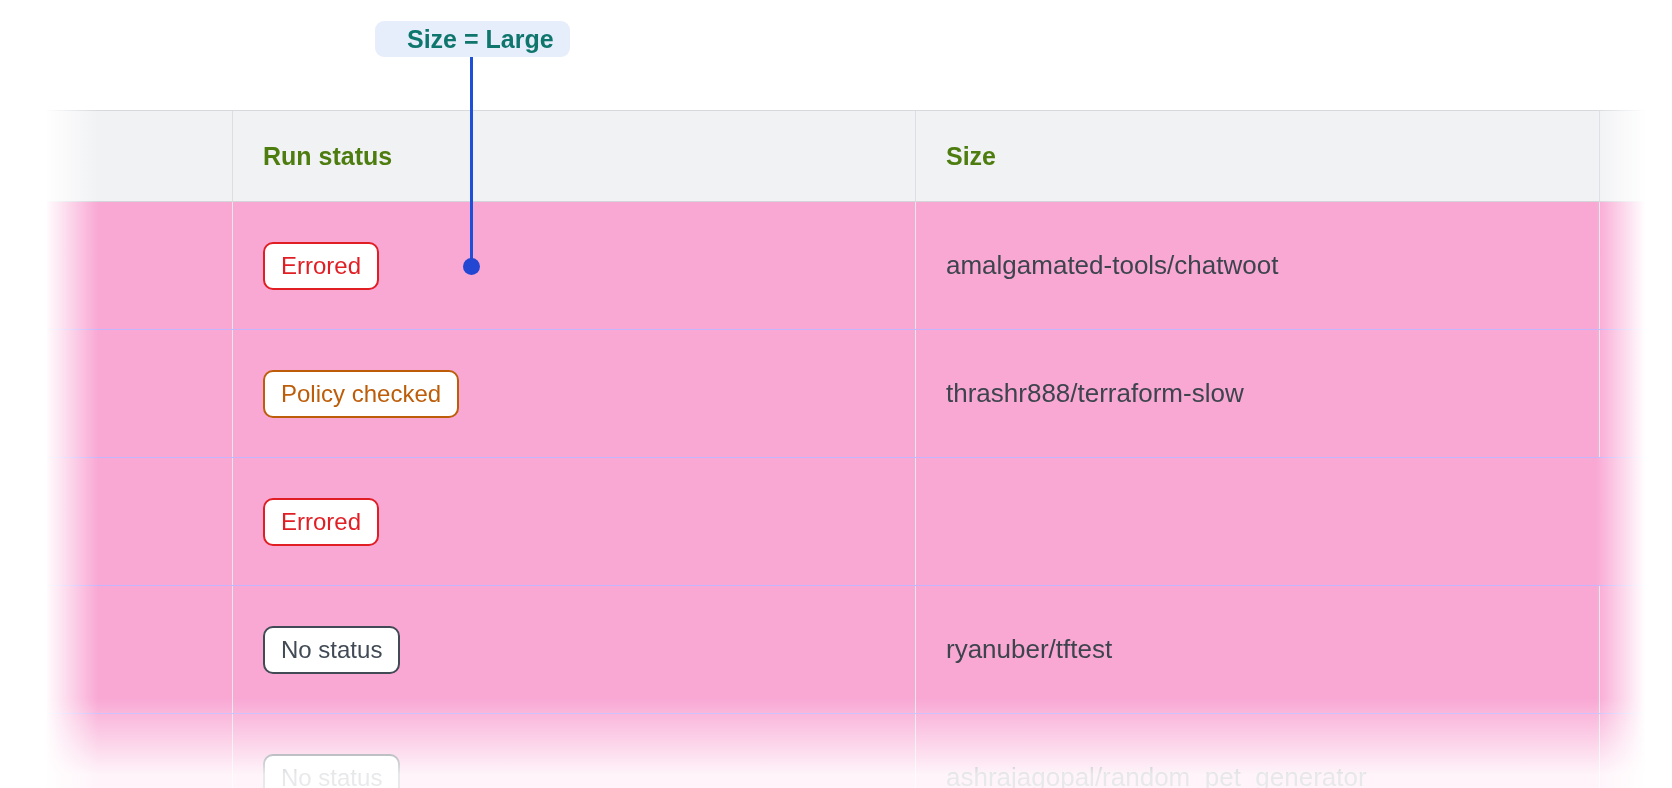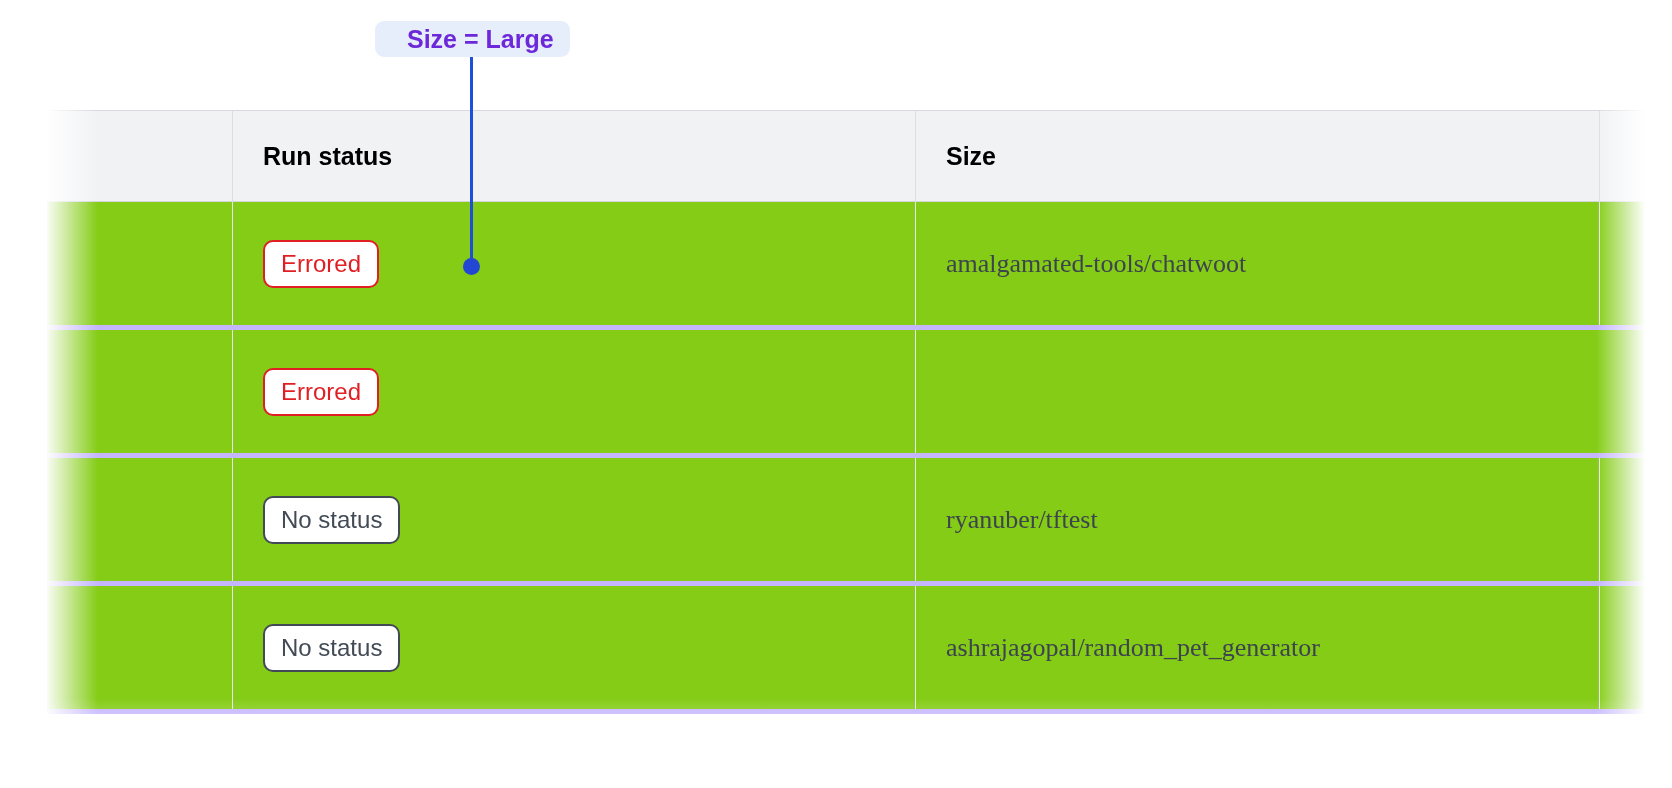--- a/index.html
+++ b/index.html
@@ -26,49 +26,48 @@
     border-bottom: 1px solid #d3d5d9;
     box-sizing: border-box;
   }
   .th {
     display: flex;
     align-items: center;
     padding-left: 30px;
     box-sizing: border-box;
     font-size: 25px;
     font-weight: 700;
-    color: #000000;
+    color: #4d7c0f;
     border-right: 1px solid #dcdee1;
   }
   .th:last-child { border-right: none; }
   .th.spacer { padding-left: 0; }
 
   .tr {
     display: grid;
     grid-template-columns: 186px 683px 684px 1fr;
     height: 128px;
-    background: #84cc16;
-    border-bottom: 5px solid #c4b5fd;
+    background: #f9a8d4;
+    border-bottom: 1px solid #c4b5fd;
     box-sizing: border-box;
   }
   .td {
     display: flex;
     align-items: center;
     padding-left: 30px;
     box-sizing: border-box;
     border-right: 1px solid #e7e8eb;
     overflow: hidden;
   }
   .td:last-child { border-right: none; }
   .td.spacer { padding-left: 0; }
   .repo-text {
     font-size: 26px;
     color: #3d444e;
     white-space: nowrap;
-    font-family: Liberation Serif, serif;
   }
   .status-badge {
     display: inline-block;
     font-size: 24px;
     line-height: 1.0;
     padding: 10px 16px;
     border: 2px solid currentColor;
     border-radius: 10px;
     white-space: nowrap;
     background: #ffffff;
@@ -130,20 +129,30 @@
       <div class="td spacer"></div>
       <div class="td">
         <span class="status-badge" style="color: rgb(224, 30, 36);">Errored</span>
       </div>
       <div class="td">
         <span class="repo-text">amalgamated-tools/chatwoot</span>
       </div>
       <div class="td spacer"></div>
     </div>
 
+    <div class="tr">
+      <div class="td spacer"></div>
+      <div class="td">
+        <span class="status-badge" style="color: rgb(189, 93, 10);">Policy checked</span>
+      </div>
+      <div class="td">
+        <span class="repo-text">thrashr888/terraform-slow</span>
+      </div>
+      <div class="td spacer"></div>
+    </div>
 
     <div class="tr">
       <div class="td spacer"></div>
       <div class="td">
         <span class="status-badge" style="color: rgb(224, 30, 36);">Errored</span>
       </div>
       <div class="td spacer"></div>
     </div>
 
     <div class="tr">
@@ -170,16 +179,16 @@
   </div>
   </div>
 
   <div class="fade fade-left"></div>
   <div class="fade fade-right"></div>
   <div class="fade fade-bottom"></div>
 
   <div class="annotation-layer">
     <div class="annotation-line" style="background: rgb(29, 79, 216);"></div>
     <div class="annotation-dot" style="background: rgb(35, 71, 210);"></div>
-    <div class="annotation-pill" style="background: rgb(231, 238, 251); color: #6d28d9; padding-left: 32px;">Size = Large</div>
+    <div class="annotation-pill" style="background: rgb(231, 238, 251); color: #0f766e; padding-left: 32px;">Size = Large</div>
   </div>
 
 </div>
 
 </body></html>

